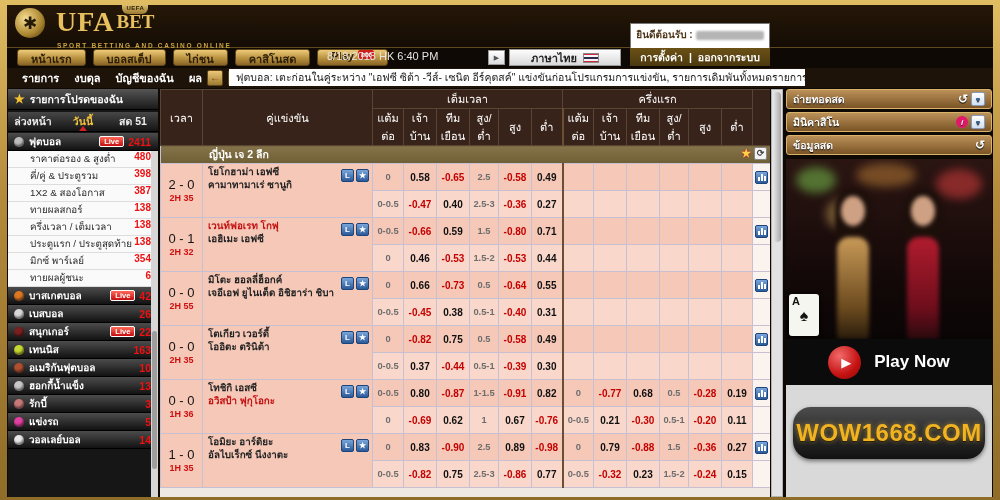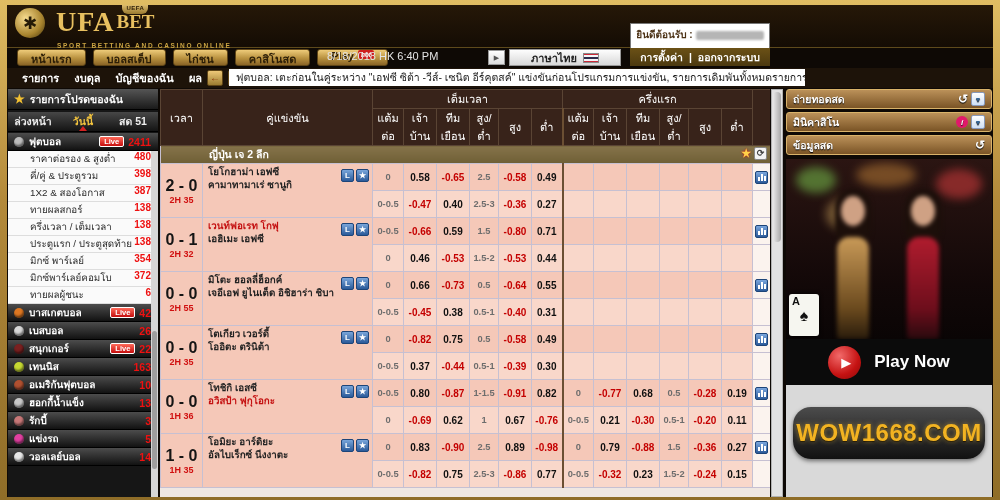--- a/index.html
+++ b/index.html
@@ -73,21 +73,21 @@
   th{background:#38231a;color:#fff;font-size:11px;font-weight:normal;border:1px solid #5a4434}
   tr.h1 th{height:17px}  tr.h2 th{height:23px}
   td{border:1px solid #c6c0d2;text-align:center;font-size:10px;overflow:hidden}
   td.league{background:linear-gradient(180deg,#85734a,#6f5f35);color:#fff;font-weight:bold;font-size:10.5px;height:17px;text-align:left;padding:0 4px 0 48px;position:relative}
   .lg-ic{position:absolute;right:3px;top:1px;display:flex;gap:3px;align-items:center}
   .lstar{color:#ffd24a;text-shadow:0 0 2px #d00;font-size:11px}
   .lref{width:13px;height:13px;background:#f4f4f4;border:1px solid #888;border-radius:2px;color:#444;font-size:9px;display:flex;align-items:center;justify-content:center;line-height:1}
   tr.sub{height:27px}
   .shA{background:#f5c8b8}
   .shB{background:#f9d7ca}
-  .c-time .score{font-size:16px;font-weight:bold;color:#141414;line-height:1.2}
+  .c-time .score{font-size:13px;font-weight:normal;color:#141414;line-height:1.2}
   .c-time .clock{font-size:9px;font-weight:bold;color:#d01010;line-height:1.2}
   .c-team{text-align:left;padding:2px 2px 14px 5px;position:relative;vertical-align:top}
   .tnames{padding-right:32px}
   .tname{font-size:9.8px;color:#222;font-weight:bold;line-height:1.3;white-space:normal}
   .tname.fav{color:#c41111}
   .ticons{position:absolute;right:3px;top:5px;display:flex;gap:2px}
   .ic-l,.ic-star{width:13px;height:13px;background:linear-gradient(180deg,#79a5da,#2b5a99);border:1px solid #1d4579;border-radius:2px;color:#fff;font-size:8px;display:flex;align-items:center;justify-content:center;font-weight:bold;line-height:1}
   .pos{color:#101010;font-weight:bold}
   .neg{color:#c40000;font-weight:bold}
   .mut{color:#6d6d6d;font-weight:bold;font-size:9.3px}
@@ -224,24 +224,20 @@
           <span>ครึ่งเวลา / เต็มเวลา</span>
           <span class="cnt">138</span>
         </div>
         <div class="sitem">
           <span>ประตูแรก / ประตูสุดท้าย</span>
           <span class="cnt">138</span>
         </div>
         <div class="sitem">
           <span>มิกซ์ พาร์เลย์</span>
           <span class="cnt">354</span>
-        </div>
-        <div class="sitem">
-          <span>มิกซ์พาร์เลย์คอมโบ</span>
-          <span class="cnt">372</span>
         </div>
         <div class="sitem">
           <span>ทายผลผู้ชนะ</span>
           <span class="cnt">6</span>
         </div>
       </div>
     <div id="sport-bars">
         <div class="sportbar">
           <span class="ball-ic" style="background: rgb(221, 119, 34);"></span>
           <span>บาสเกตบอล</span>

